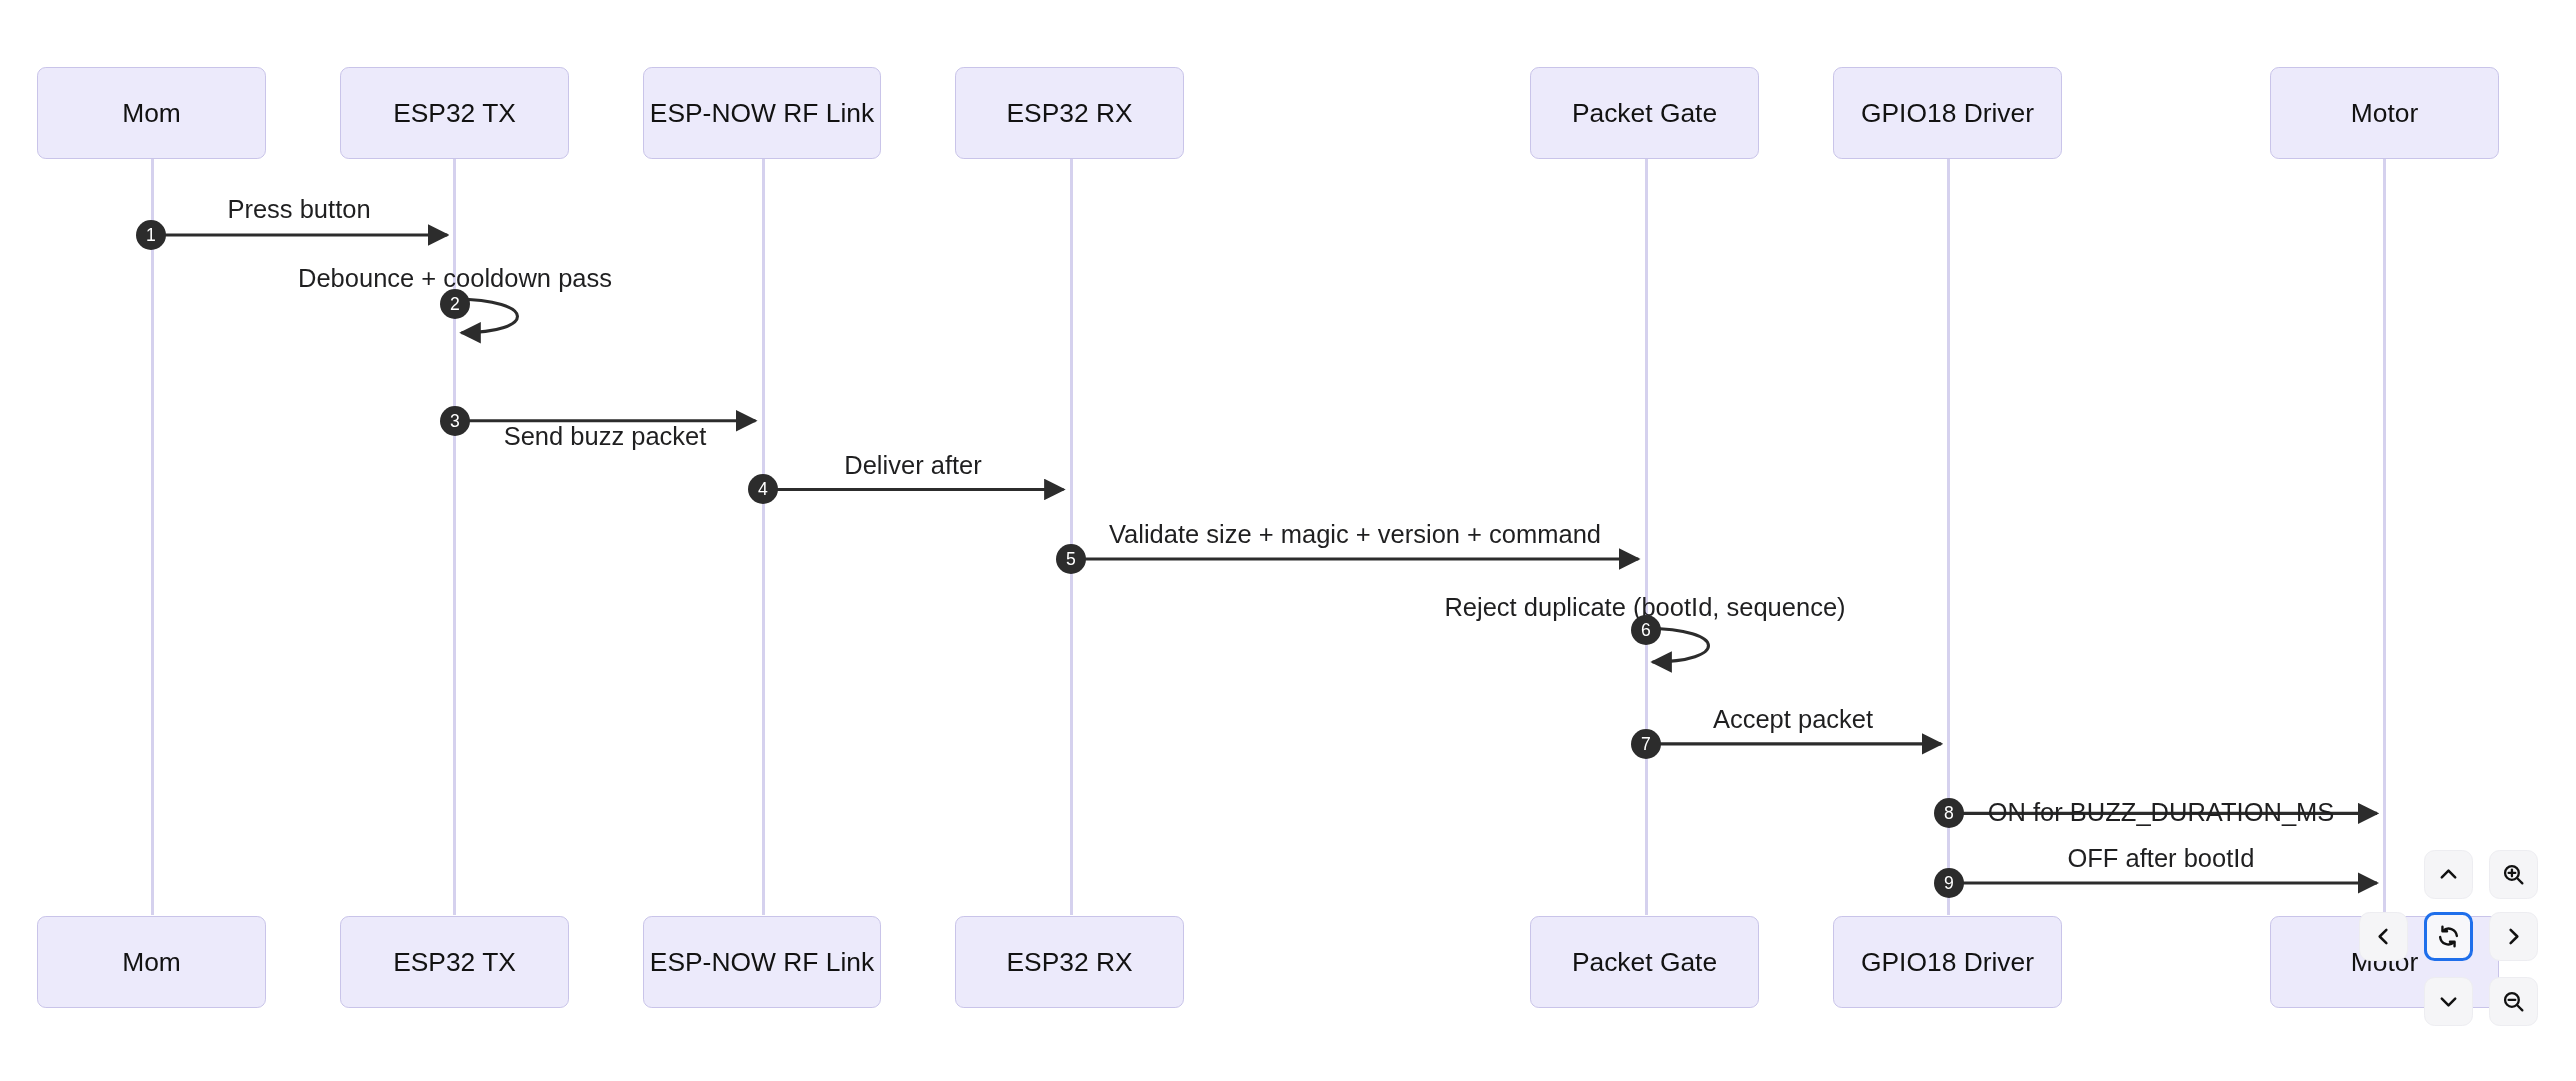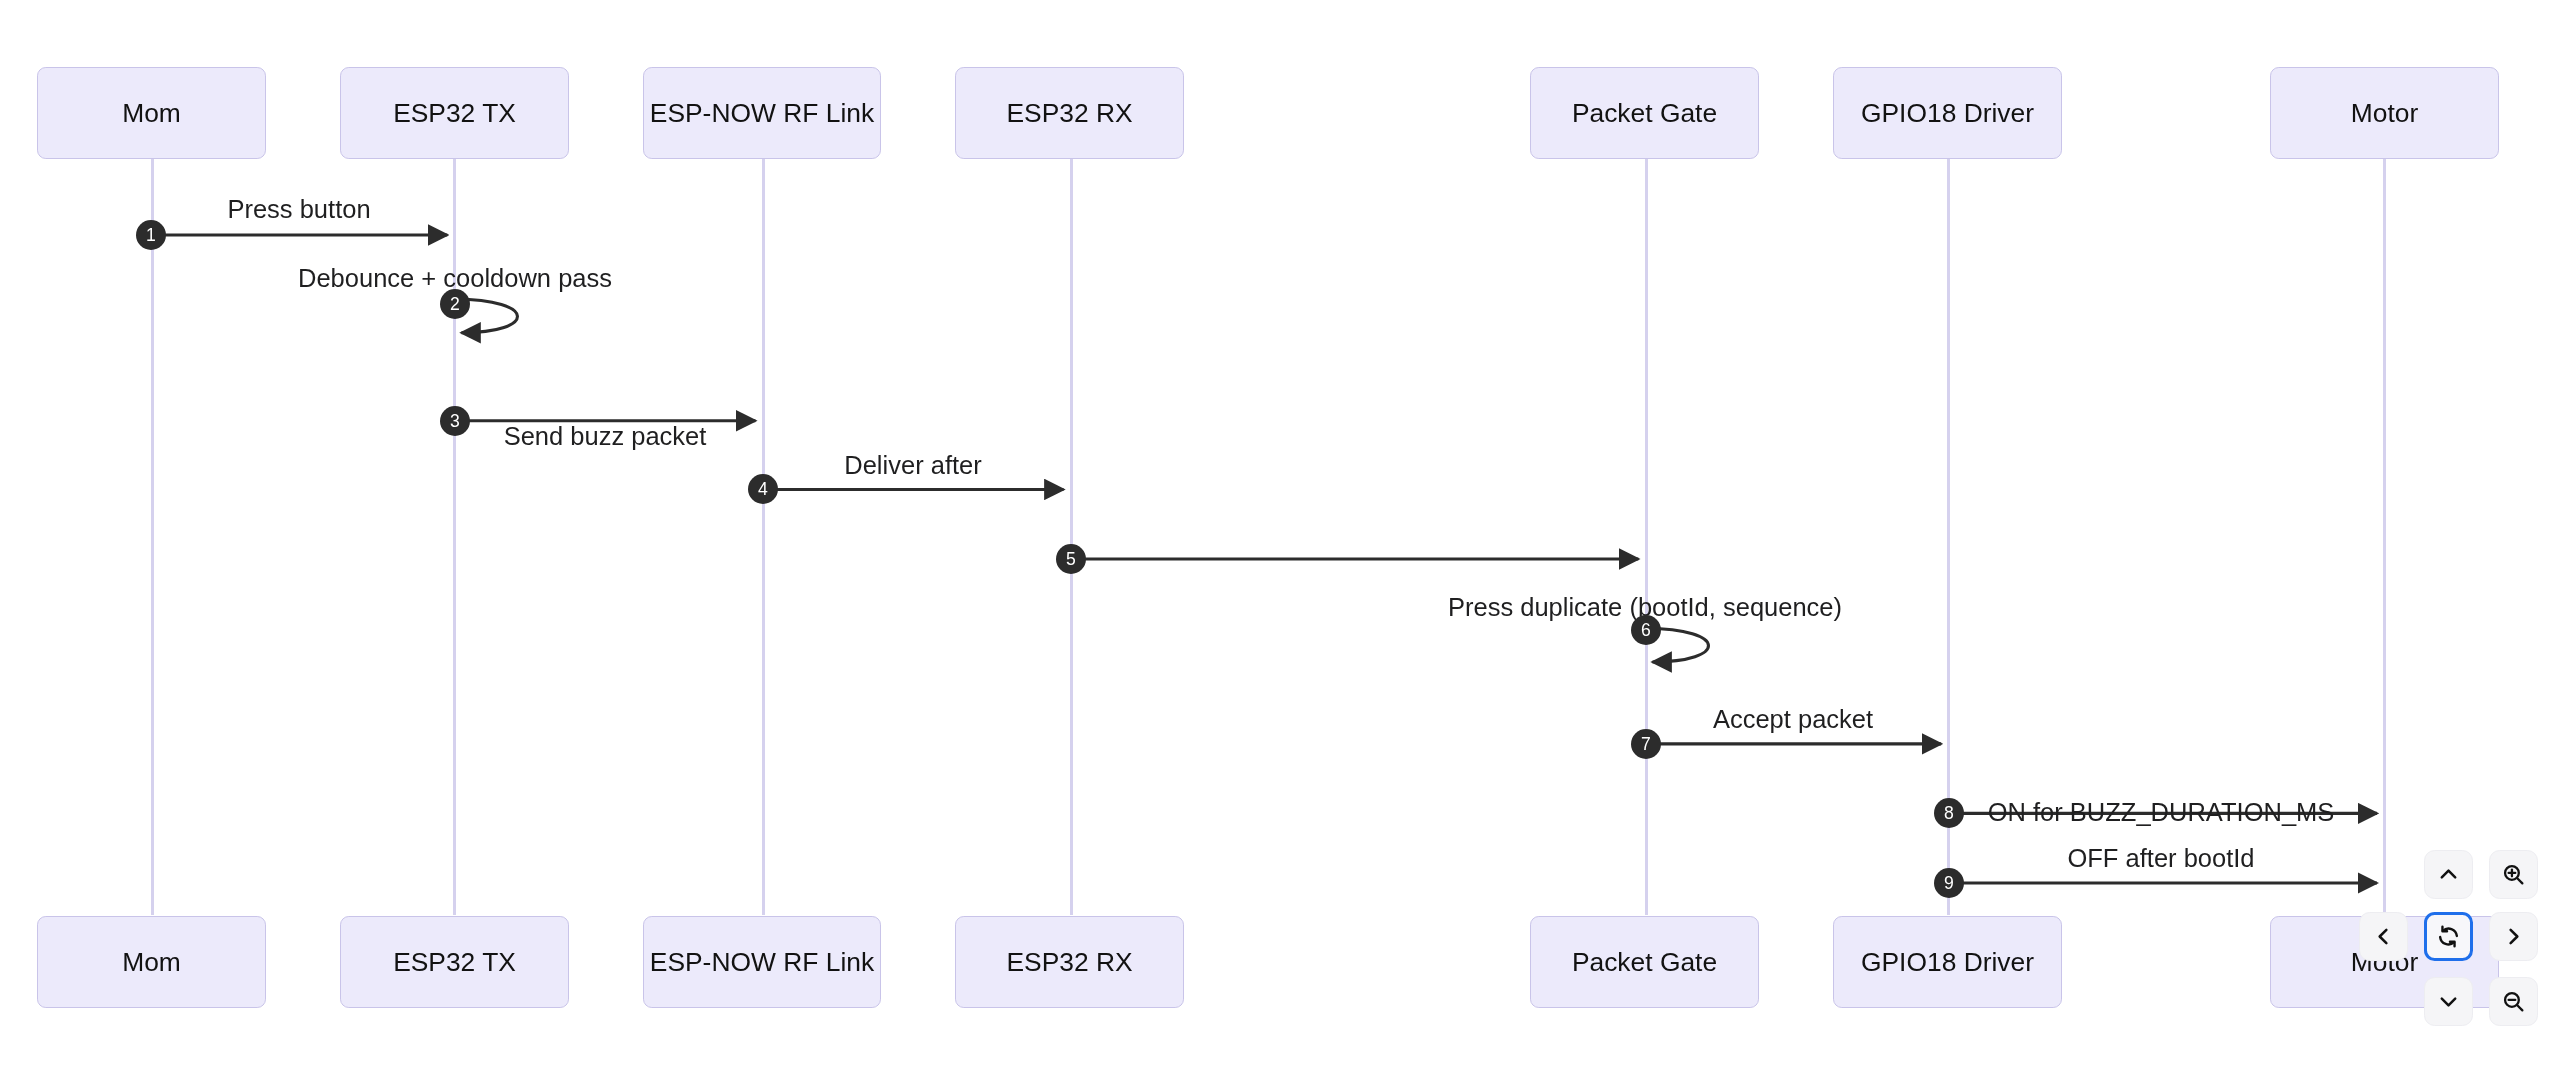--- a/index.html
+++ b/index.html
@@ -178,21 +178,22 @@
 
     <line x1="2214" y1="924" x2="2700" y2="924" stroke="#2c2c2c" stroke-width="3.5" marker-end="url(#arrowhead)"></line>
 
     <line x1="2214" y1="1003" x2="2700" y2="1003" stroke="#2c2c2c" stroke-width="3.5" marker-end="url(#arrowhead)"></line>
   </svg>
 
   <div class="msg-label center" style="left:299px; top:195px;">Press button</div>
   <div class="msg-label center" style="left:455px; top:264px;">Debounce + cooldown pass</div>
   <div class="msg-label center" style="left:605px; top:381px;margin-top:41px;">Send buzz packet</div>
   <div class="msg-label center" style="left:913px; top:451px;">Deliver after</div>
-  <div class="msg-label center" style="left:1645px; top:593px;">Press duplicate (bootId, sequence)</div>
+  <div class="msg-label center" style="left:1355px; top:520px;">Validate size + magic + version + command</div>
+  <div class="msg-label center" style="left:1645px; top:593px;">Reject duplicate (bootId, sequence)</div>
   <div class="msg-label center" style="left:1793px; top:705px;">Accept packet</div>
   <div class="msg-label center" style="left:2161px; top:798px;">ON for BUZZ_DURATION_MS</div>
   <div class="msg-label center" style="left:2161px; top:844px;">OFF after bootId</div>
 
   <div class="seq-badge" style="left:151px; top:235px;">1</div>
   <div class="seq-badge" style="left:455px; top:304px;">2</div>
   <div class="seq-badge" style="left:455px; top:421px;">3</div>
   <div class="seq-badge" style="left:763px; top:489px;">4</div>
   <div class="seq-badge" style="left:1071px; top:559px;">5</div>
   <div class="seq-badge" style="left:1646px; top:630px;">6</div>

